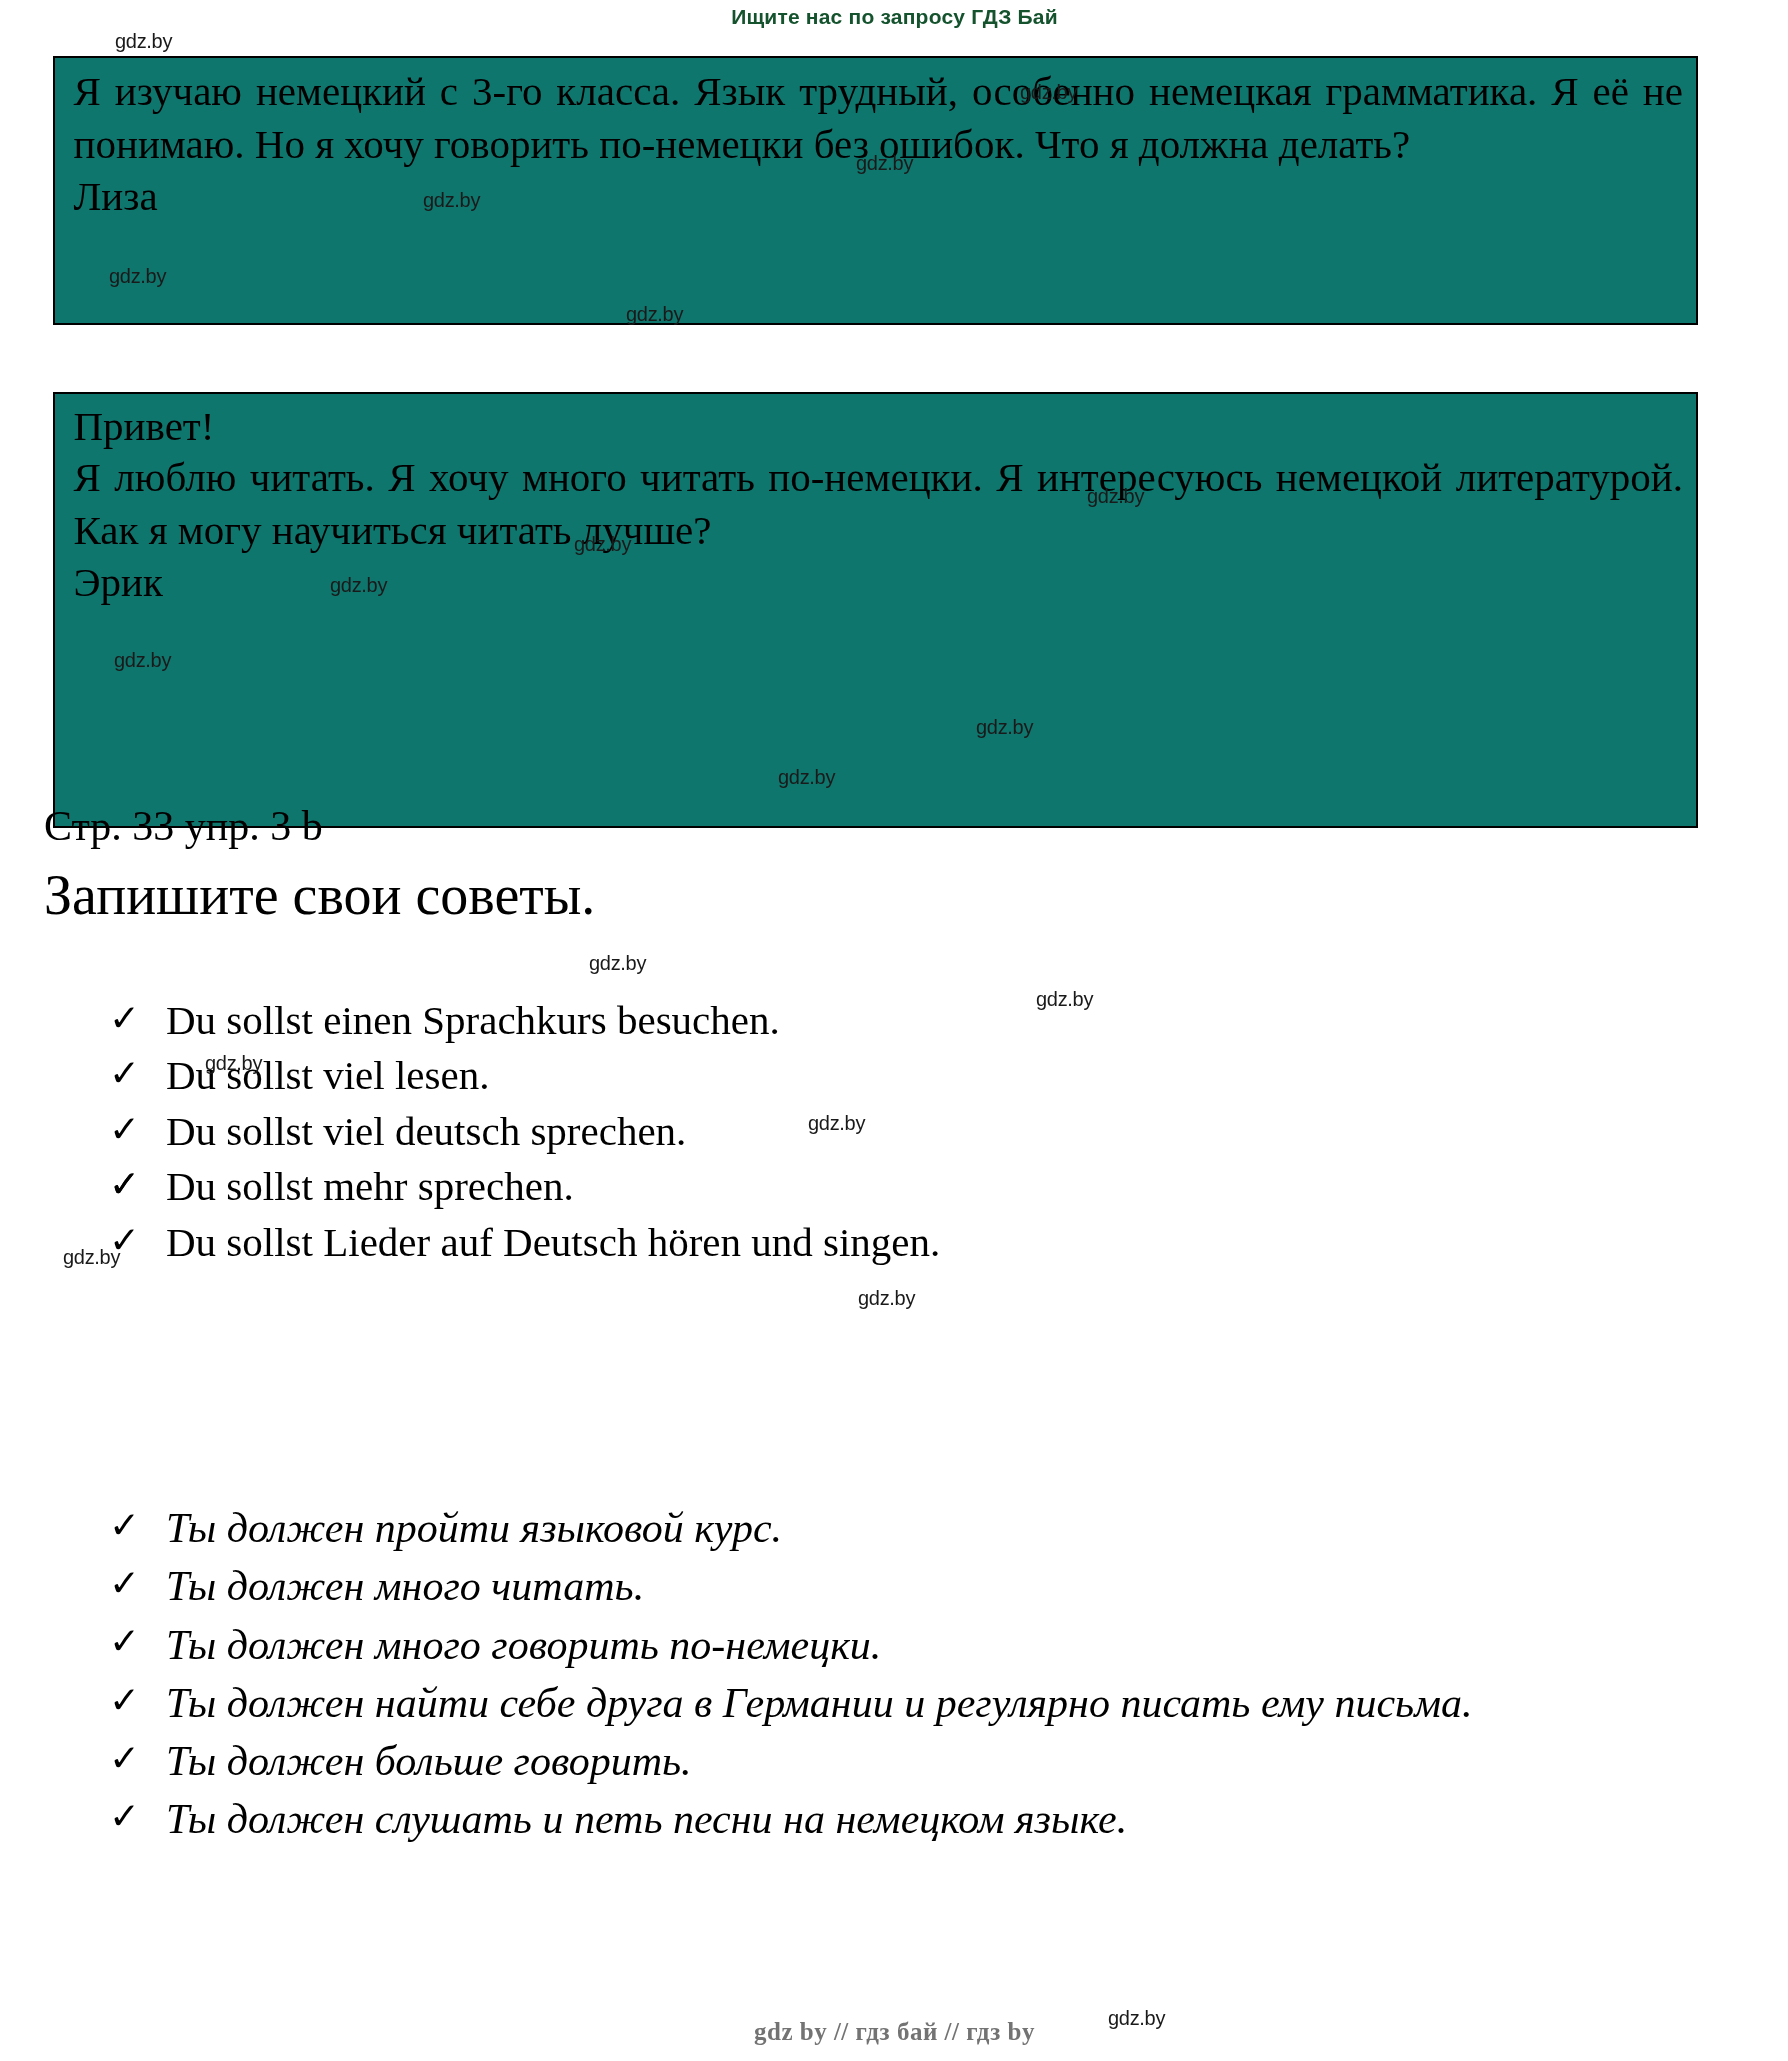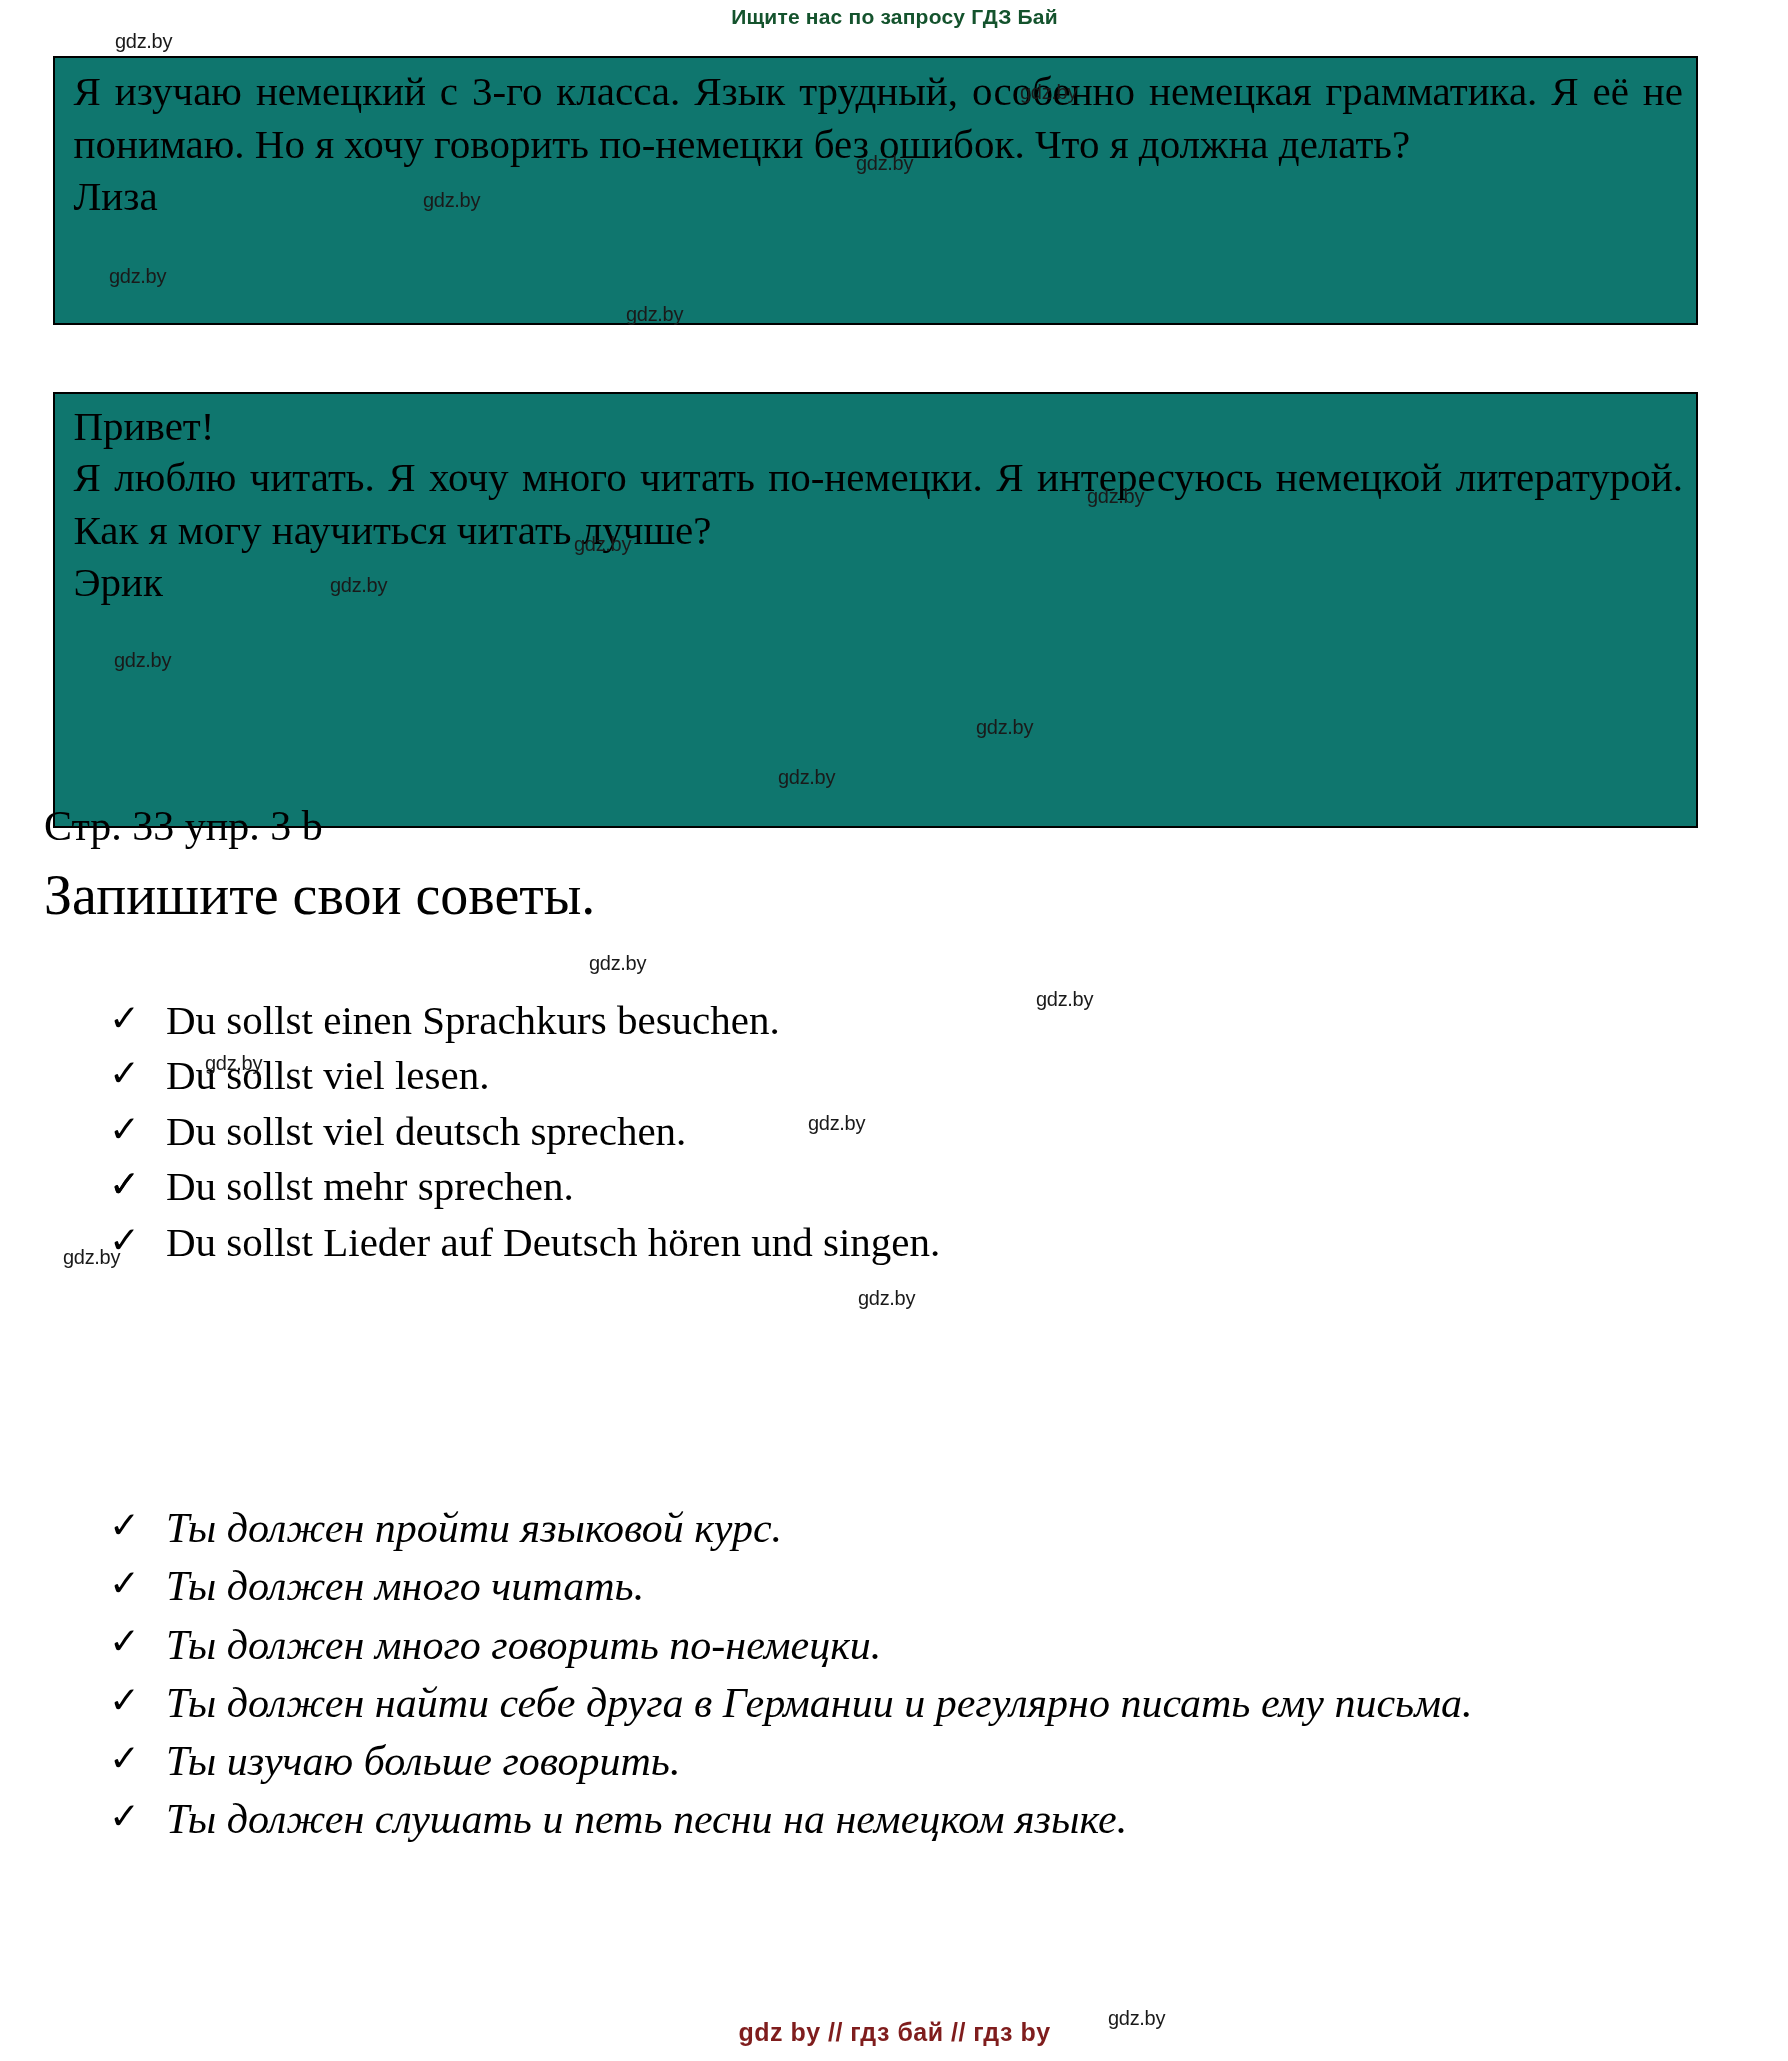--- a/index.html
+++ b/index.html
@@ -195,25 +195,25 @@
       <li class="advice-item"><span class="tick">✓</span></li>
       <li class="advice-item"><span class="tick">✓</span><span class="advice-text">Du sollst mehr sprechen.</span></li>
       <li class="advice-item"><span class="tick">✓</span><span class="advice-text">Du sollst Lieder auf Deutsch hören und singen.</span></li>
     </ul>
 
   <ul class="advice-list" id="advice-list-ru">
       <li class="advice-item"><span class="tick">✓</span><span class="advice-text">Ты должен пройти языковой курс.</span></li>
       <li class="advice-item"><span class="tick">✓</span><span class="advice-text">Ты должен много читать.</span></li>
       <li class="advice-item"><span class="tick">✓</span><span class="advice-text">Ты должен много говорить по-немецки.</span></li>
       <li class="advice-item"><span class="tick">✓</span><span class="advice-text">Ты должен найти себе друга в Германии и регулярно писать ему письма.</span></li>
-      <li class="advice-item"><span class="tick">✓</span><span class="advice-text">Ты изучаю больше говорить.</span></li>
+      <li class="advice-item"><span class="tick">✓</span><span class="advice-text">Ты должен больше говорить.</span></li>
       <li class="advice-item"><span class="tick">✓</span><span class="advice-text">Ты должен слушать и петь песни на немецком языке.</span></li>
     </ul>
 
-  <div class="footer-line" style="color: #7f1d1d;">gdz by  //  гдз бай  //  гдз by</div>
+  <div class="footer-line" style="color: #737373; font-family: Liberation Serif, serif;">gdz by  //  гдз бай  //  гдз by</div>
 
 <div class="watermark" style="left: 115px; top: 30px;">gdz.by</div>
     <div class="watermark" style="left: 1020px; top: 81px;">gdz.by</div>
     <div class="watermark" style="left: 856px; top: 152px;">gdz.by</div>
     <div class="watermark" style="left: 423px; top: 189px;">gdz.by</div>
     <div class="watermark" style="left: 109px; top: 265px;">gdz.by</div>
     <div class="watermark" style="left: 626px; top: 303px;">gdz.by</div>
     <div class="watermark" style="left: 1087px; top: 485px;">gdz.by</div>
     <div class="watermark" style="left: 574px; top: 533px;">gdz.by</div>
     <div class="watermark" style="left: 330px; top: 574px;">gdz.by</div>

